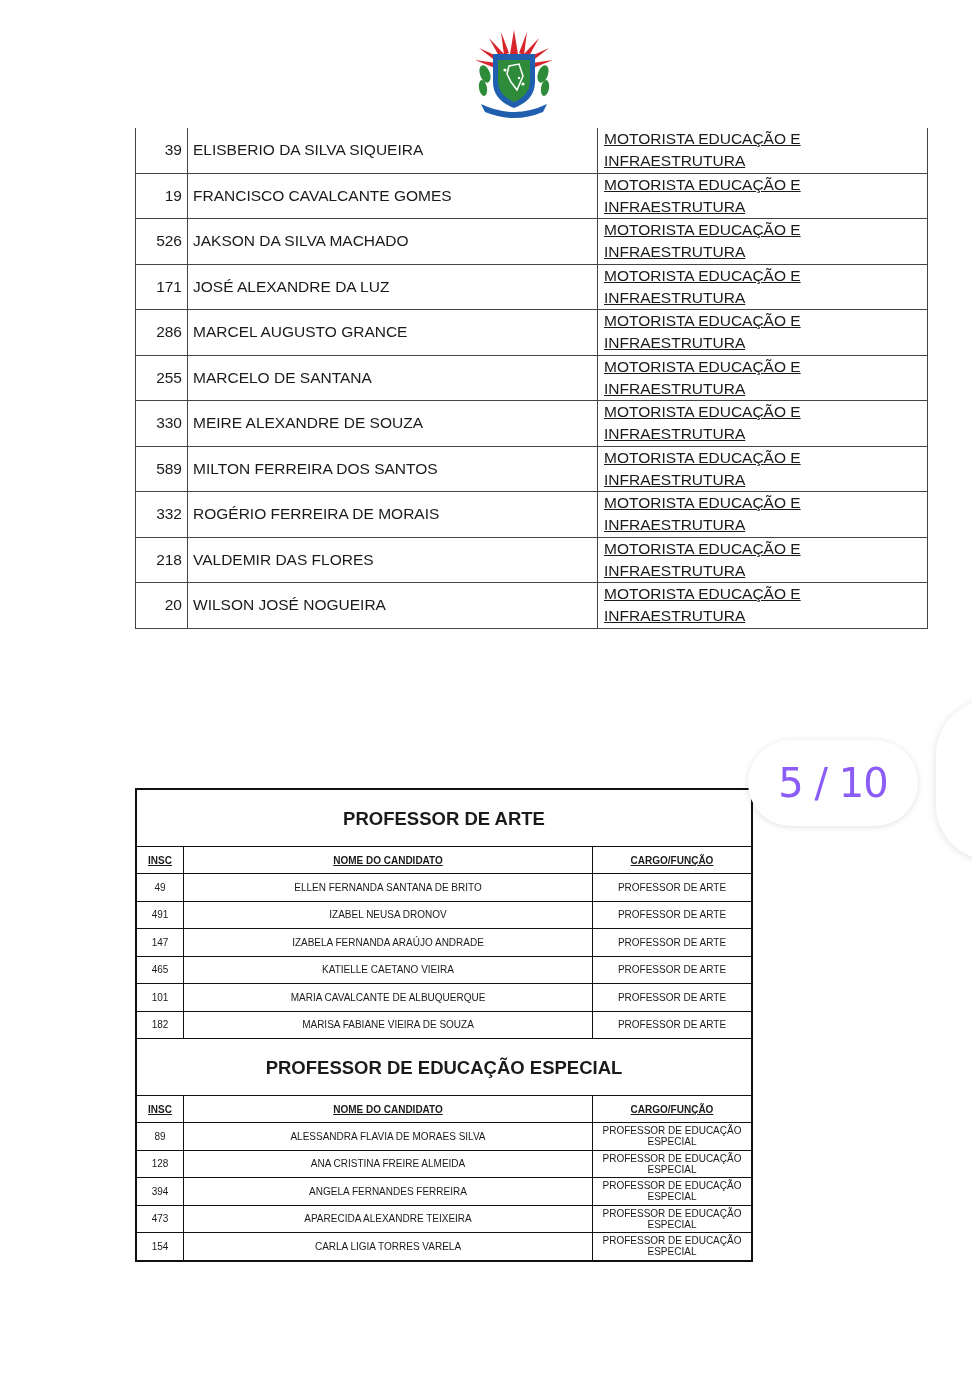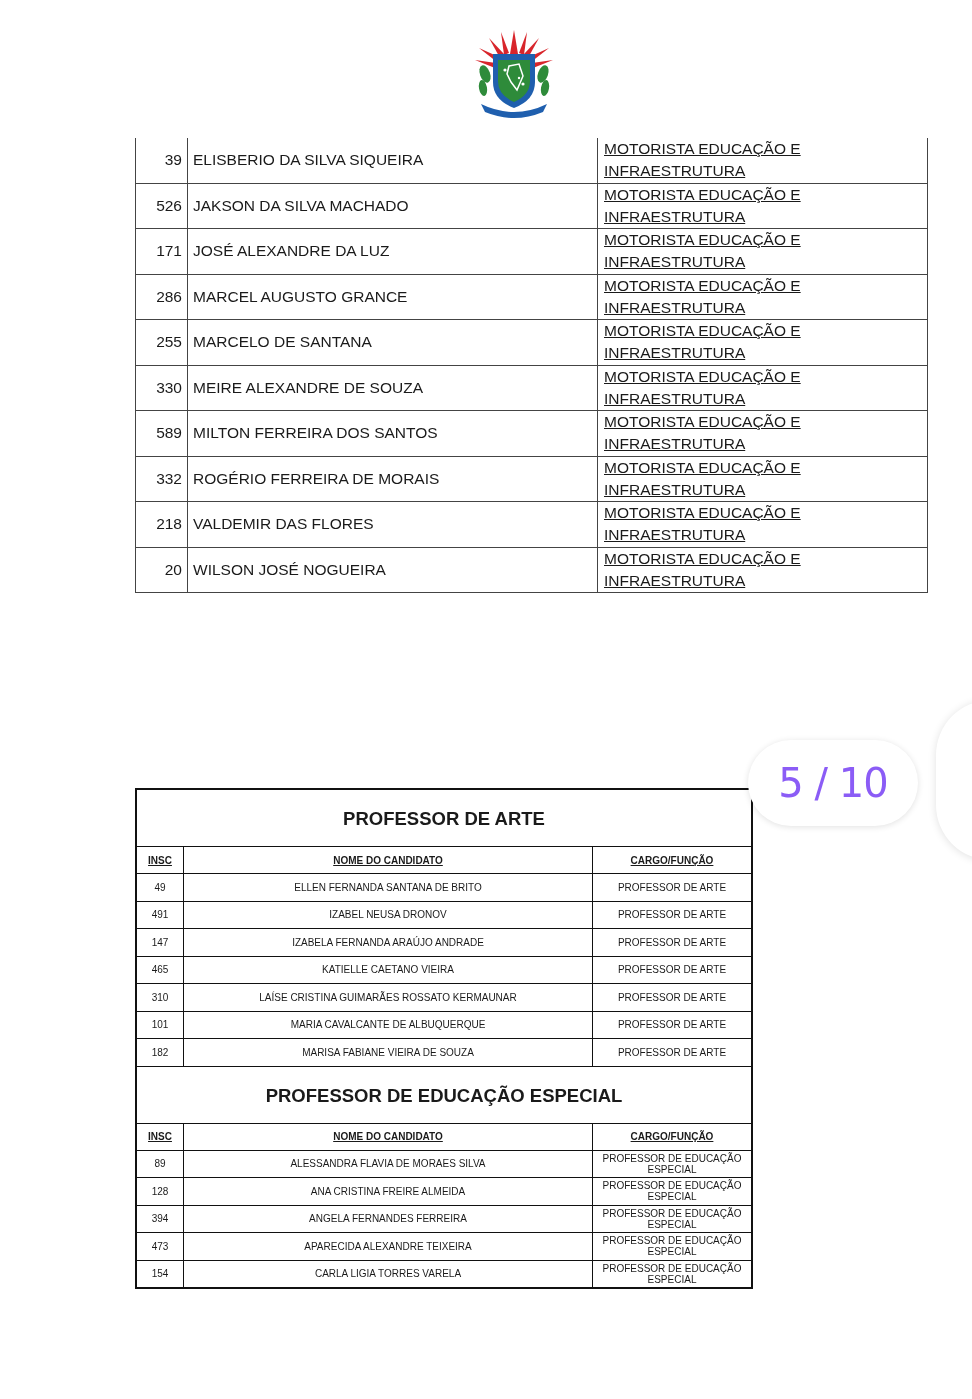--- a/index.html
+++ b/index.html
@@ -3,21 +3,21 @@
 <meta charset="utf-8">
 <style>
   html, body { margin: 0; padding: 0; }
   body {
     width: 972px; height: 1399px; background: #ffffff; position: relative; overflow: hidden;
     font-family: "Liberation Sans", "DejaVu Sans", sans-serif; color: #1a1a1a;
   }
   .logo { position: absolute; left: 471px; top: 24px; width: 86px; height: 96px; }
 
   
-  .t1 { position: absolute; left: 135px; top: 138px; width: 793px; border-collapse: collapse; }
+  .t1 { position: absolute; left: 135px; top: 128px; width: 793px; border-collapse: collapse; }
   .t1 td { border: 1px solid #444; font-size: 15.5px; padding: 0; height: 44.5px; vertical-align: middle; }
   .t1 tr:first-child td { border-top: none; }
   .t1 td.num { width: 46px; text-align: right; padding-right: 5px; }
   .t1 td.name { width: 404px; padding-left: 5px; }
   .t1 td.role { padding-left: 6px; line-height: 22px; text-decoration: underline; }
 
   
   .t2 { position: absolute; left: 135px; top: 788px; width: 618px; border-collapse: collapse; border: 2px solid #111; }
   .t2 td { border: 1.5px solid #111; font-size: 10px; text-align: center; padding: 0; height: 26.5px; vertical-align: middle; }
   .t2 td.section { height: 54px; font-weight: bold; font-size: 18.5px; padding-top: 2px; }
@@ -79,20 +79,28 @@
   <tbody id="t1-body">
       <tr>
         <td class="num">39</td>
         <td class="name">ELISBERIO DA SILVA SIQUEIRA</td>
         <td class="role">
           <div>MOTORISTA EDUCAÇÃO E</div>
           <div>INFRAESTRUTURA</div>
         </td>
       </tr>
       <tr>
+        <td class="num">19</td>
+        <td class="name">FRANCISCO CAVALCANTE GOMES</td>
+        <td class="role">
+          <div>MOTORISTA EDUCAÇÃO E</div>
+          <div>INFRAESTRUTURA</div>
+        </td>
+      </tr>
+      <tr>
         <td class="num">526</td>
         <td class="name">JAKSON DA SILVA MACHADO</td>
         <td class="role">
           <div>MOTORISTA EDUCAÇÃO E</div>
           <div>INFRAESTRUTURA</div>
         </td>
       </tr>
       <tr>
         <td class="num">171</td>
         <td class="name">JOSÉ ALEXANDRE DA LUZ</td>
@@ -184,25 +192,20 @@
         <td class="insc">147</td>
         <td class="nm">IZABELA FERNANDA ARAÚJO ANDRADE</td>
         <td>PROFESSOR DE ARTE</td>
       </tr>
       <tr>
         <td class="insc">465</td>
         <td class="nm">KATIELLE CAETANO VIEIRA</td>
         <td>PROFESSOR DE ARTE</td>
       </tr>
       <tr>
-        <td class="insc">310</td>
-        <td class="nm">LAÍSE CRISTINA GUIMARÃES ROSSATO KERMAUNAR</td>
-        <td>PROFESSOR DE ARTE</td>
-      </tr>
-      <tr>
         <td class="insc">101</td>
         <td class="nm">MARIA CAVALCANTE DE ALBUQUERQUE</td>
         <td>PROFESSOR DE ARTE</td>
       </tr>
       <tr>
         <td class="insc">182</td>
         <td class="nm">MARISA FABIANE VIEIRA DE SOUZA</td>
         <td>PROFESSOR DE ARTE</td>
       </tr>
       <tr>

